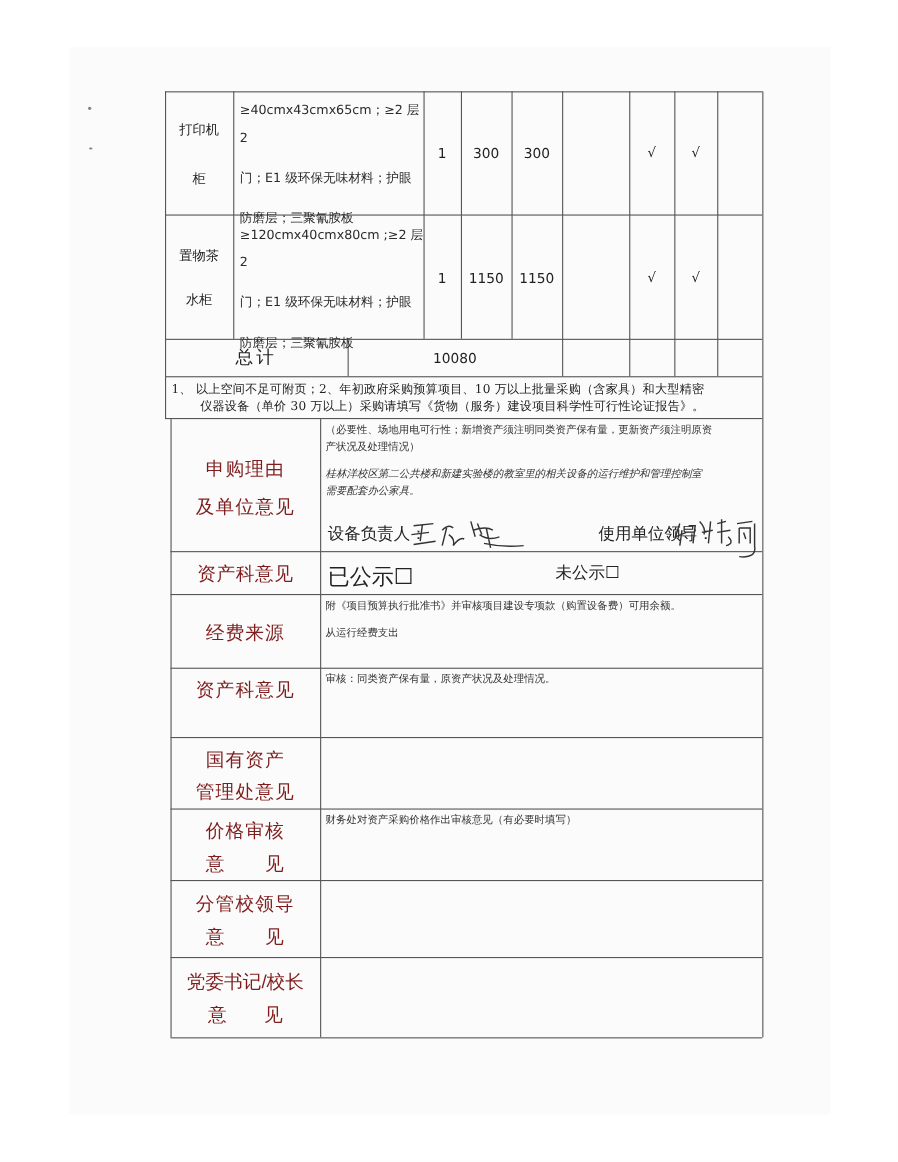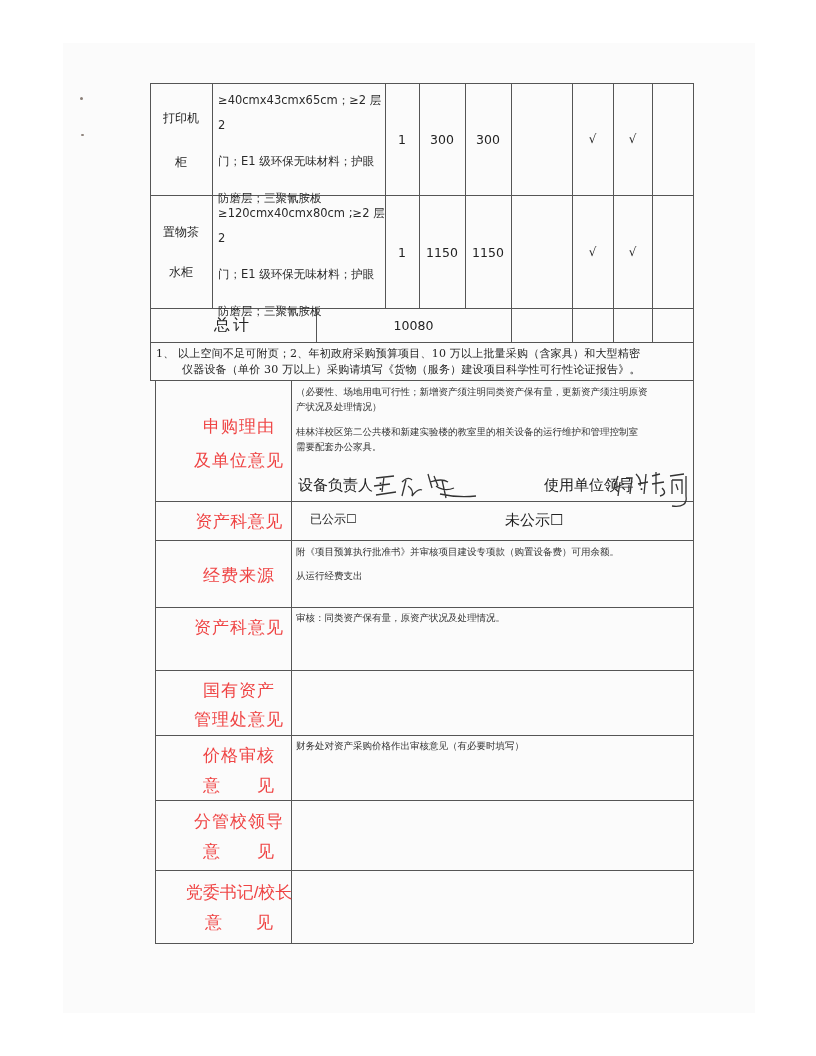--- a/index.html
+++ b/index.html
@@ -11,21 +11,21 @@
       position: absolute; left: 63px; top: 43px; width: 692px; height: 970px;
       background: #fbfbfb;
     }
     .speck { position: absolute; background: #8a7f78; border-radius: 50%; }
     .abs { position: absolute; box-sizing: border-box; }
     .line-h { position: absolute; height: 1px; background: #555; }
     .line-v { position: absolute; width: 1px; background: #555; }
     .spec { font-size: 11.5px; line-height: 24.5px; color: #2a2a2a; }
     .num { font-size: 12.5px; text-align: center; }
     .check { font-size: 12px; text-align: center; }
-    .label-big { font-size: 17px; color: #ef4444; text-align: center; letter-spacing: 1px; font-family: Liberation Sans, sans-serif; margin-left: 16px; }
+    .label-big { font-size: 17px; color: #7f1d1d; text-align: center; letter-spacing: 1px; font-family: Liberation Sans, sans-serif; }
     .note-small { font-size: 9.5px; color: #333; line-height: 15px; font-family: "DejaVu Serif", "Liberation Serif", serif; }
     .serif { font-family: "DejaVu Serif", "Liberation Serif", serif; }
   </style>
 </head>
 <body>
 
 <div class="paper"></div>
 <div class="speck" style="left:80px;top:97px;width:3px;height:3px;"></div>
 <div class="speck" style="left:81px;top:134px;width:3px;height:1.5px;"></div>
 
@@ -117,41 +117,41 @@
 
 <div>
   <div class="abs label-big" style="left:155px;top:410px;width:136px;line-height:34px;">
     <div>申购理由</div>
     <div>及单位意见</div>
   </div>
   <div class="abs note-small" style="left:296px;top:384px;width:396px;">
     <div style="white-space:nowrap;">（必要性、场地用电可行性；新增资产须注明同类资产保有量，更新资产须注明原资</div>
     <div>产状况及处理情况）</div>
   </div>
-  <div class="abs note-small" style="left:296px;top:424px;width:396px;">
+  <div class="abs note-small" style="left:296px;top:424px;width:396px;font-style:italic;">
     <div style="white-space:nowrap;">桂林洋校区第二公共楼和新建实验楼的教室里的相关设备的运行维护和管理控制室</div>
     <div>需要配套办公家具。</div>
   </div>
   <div class="abs serif" style="left:298px;top:476px;font-size:15px;">设备负责人：</div>
   <svg class="abs" style="left:372px;top:468px;" width="110" height="34" viewBox="0 0 110 34">
     <path d="M4 10 L22 8 M12 9 L10 24 M2 18 L18 16 M4 27 L24 24" stroke="#333" stroke-width="1.3" fill="none"></path>
     <path d="M30 14 Q36 8 40 12 M34 12 L30 28 M36 18 Q42 22 40 28 Q46 20 50 22" stroke="#333" stroke-width="1.3" fill="none"></path>
     <path d="M56 6 L60 20 M62 8 L66 18 M58 14 Q70 10 76 14 M64 18 Q72 24 82 20 M70 12 L74 30 M68 26 Q86 30 104 28" stroke="#333" stroke-width="1.3" fill="none"></path>
   </svg>
   <div class="abs serif" style="left:508px;top:476px;font-size:15px;margin-left:36px;">使用单位领导：</div>
   <svg class="abs" style="left:612px;top:466px;" width="80" height="44" viewBox="0 0 80 44">
     <path d="M6 10 L2 22 L12 18 M8 16 L6 30 M14 12 L20 12 L18 28 M24 8 Q30 14 28 20 M26 18 L36 16 M34 8 L32 28" stroke="#333" stroke-width="1.3" fill="none"></path>
     <path d="M40 10 L48 8 M44 6 L44 28 M40 18 L52 16 M50 22 Q56 28 48 30" stroke="#333" stroke-width="1.3" fill="none"></path>
     <path d="M58 10 L72 8 M60 14 L60 28 M60 14 L70 14 L70 28 M64 18 L66 24 M74 10 L74 30 Q76 42 60 40" stroke="#333" stroke-width="1.3" fill="none"></path>
   </svg>
 </div>
 
 <div>
   <div class="abs label-big" style="left:155px;top:510px;width:136px;letter-spacing:0.5px;">资产科意见</div>
-  <div class="abs serif" style="left:298px;top:511px;font-size:12px;margin-left:12px;">已公示☐</div>
+  <div class="abs serif" style="left:298px;top:511px;font-size:20px;">已公示☐</div>
   <div class="abs serif" style="left:505px;top:511px;font-size:15px;">未公示☐</div>
 </div>
 
 <div>
   <div class="abs label-big" style="left:155px;top:564px;width:136px;">经费来源</div>
   <div class="abs note-small" style="left:296px;top:544px;width:396px;white-space:nowrap;">附《项目预算执行批准书》并审核项目建设专项款（购置设备费）可用余额。</div>
   <div class="abs note-small" style="left:296px;top:568px;width:396px;">从运行经费支出</div>
 </div>
 
 <div>

